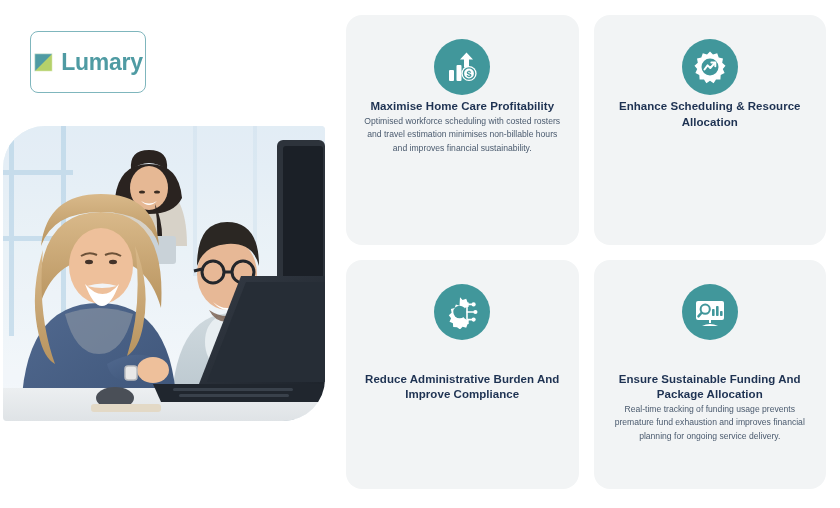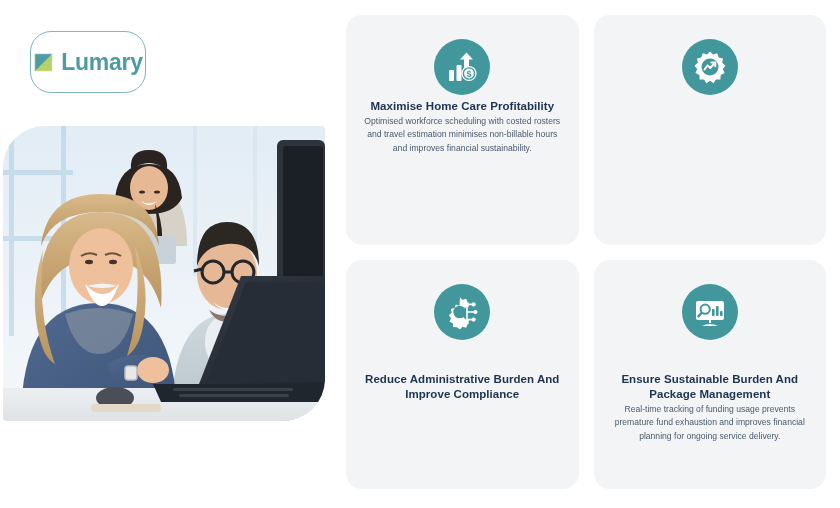--- a/index.html
+++ b/index.html
@@ -11,21 +11,21 @@
   }
   .page { position: relative; width: 840px; height: 508px; background: #fff; }
 
   
   .left-col { position: absolute; left: 0; top: 0; width: 336px; height: 508px; }
 
   .logo-box {
     position: absolute; left: 30px; top: 31px;
     width: 116px; height: 62px;
     border: 1.5px solid #7fb6bd;
-    border-radius: 21px;
+    border-radius: 8px;
     background: #fff;
     display: flex; align-items: center; justify-content: center; gap: 7px;
   }
   .logo-mark { width: 21px; height: 21px; flex: 0 0 auto; display:block; }
   .logo-word {
     font-size: 23px; font-weight: 700; letter-spacing: -0.3px;
     color: #4f9ba3; line-height: 1;
   }
 
   
@@ -227,20 +227,21 @@
             <path d="M17 1.5 l3 3.1 l4.2 -1.3 l1.5 4.1 l4.3 1.1 l-0.8 4.3 l3.3 2.9 l-2.7 3.4 l1.8 4 l-3.9 1.9
                      l-0.3 4.4 l-4.4 0.2 l-2.4 3.7 l-3.6 -2.5 l-3.6 2.5 l-2.4 -3.7 l-4.4 -0.2 l-0.3 -4.4
                      l-3.9 -1.9 l1.8 -4 l-2.7 -3.4 l3.3 -2.9 l-0.8 -4.3 l4.3 -1.1 l1.5 -4.1 l4.2 1.3 z"></path>
           </g>
           <circle cx="17" cy="17" r="9.4" fill="#41979b"></circle>
           <circle cx="17" cy="17" r="9.4" fill="none" stroke="#ffffff" stroke-width="1.8"></circle>
           <polyline points="11.5,19.5 14.6,15.4 17.3,18 21.8,12.8" fill="none" stroke="#ffffff" stroke-width="2" stroke-linecap="round" stroke-linejoin="round"></polyline>
           <path d="M18.4 12.4 h3.9 v3.9" fill="none" stroke="#ffffff" stroke-width="2" stroke-linecap="round" stroke-linejoin="round"></path>
         </svg>
       </div>
+      <div class="card-title">Enhance Scheduling &amp; Resource Allocation</div>
     </div>
 
     <div class="card tall-title">
       <div class="icon-circle">
         <svg width="34" height="34" viewBox="0 0 34 34">
           <g fill="#ffffff">
             <path d="M15 2.2 l2.6 2.7 l3.6 -1.1 l1.3 3.5 l1.2 0.3 l0 4.1 a6.6 6.6 0 0 0 0 13.2 l0 4.1
                      l-1.2 0.3 l-1.3 3.5 l-3.6 -1.1 l-2.6 2.7 l-3 -2.1 l-3.8 -0.2 l-0.3 -3.8 l-3.4 -1.6
                      l1.6 -3.5 l-2.3 -2.9 l2.8 -2.5 l-0.7 -3.7 l3.7 -1 l1.3 -3.5 l3.6 1.1 z"></path>
           </g>
@@ -269,18 +270,18 @@
             <rect x="27" y="16" width="2.6" height="5" rx="0.8"></rect>
           </g>
           <circle cx="12.2" cy="14.2" r="4.6" fill="none" stroke="#41979b" stroke-width="2"></circle>
           <path d="M8.6 17.8 L5.4 21.4" stroke="#41979b" stroke-width="2.4" stroke-linecap="round"></path>
           <g fill="#ffffff">
             <rect x="16" y="25" width="2" height="3"></rect>
             <path d="M9 31 q8 -4 16 0 z"></path>
           </g>
         </svg>
       </div>
-      <div class="card-title">Ensure Sustainable Burden And Package Management</div>
+      <div class="card-title">Ensure Sustainable Funding And Package Allocation</div>
       <div class="card-body">Real-time tracking of funding usage prevents premature fund exhaustion and improves financial planning for ongoing service delivery.</div>
     </div>
 
   </div>
 </div>
 
 </body></html>

